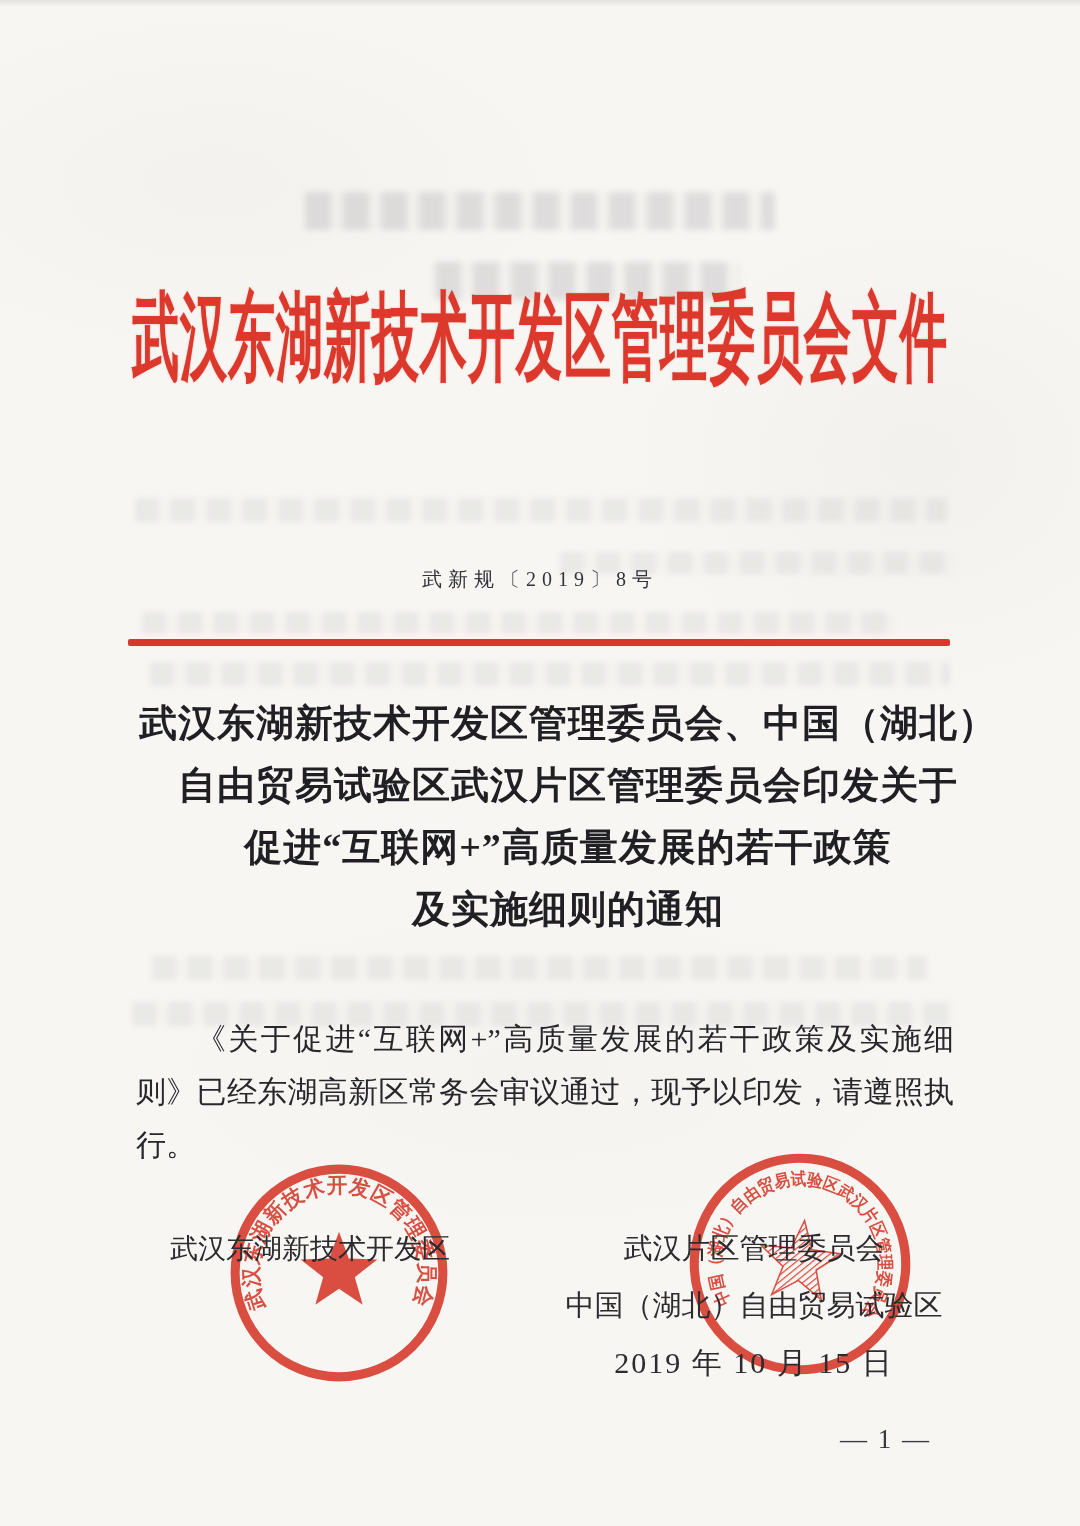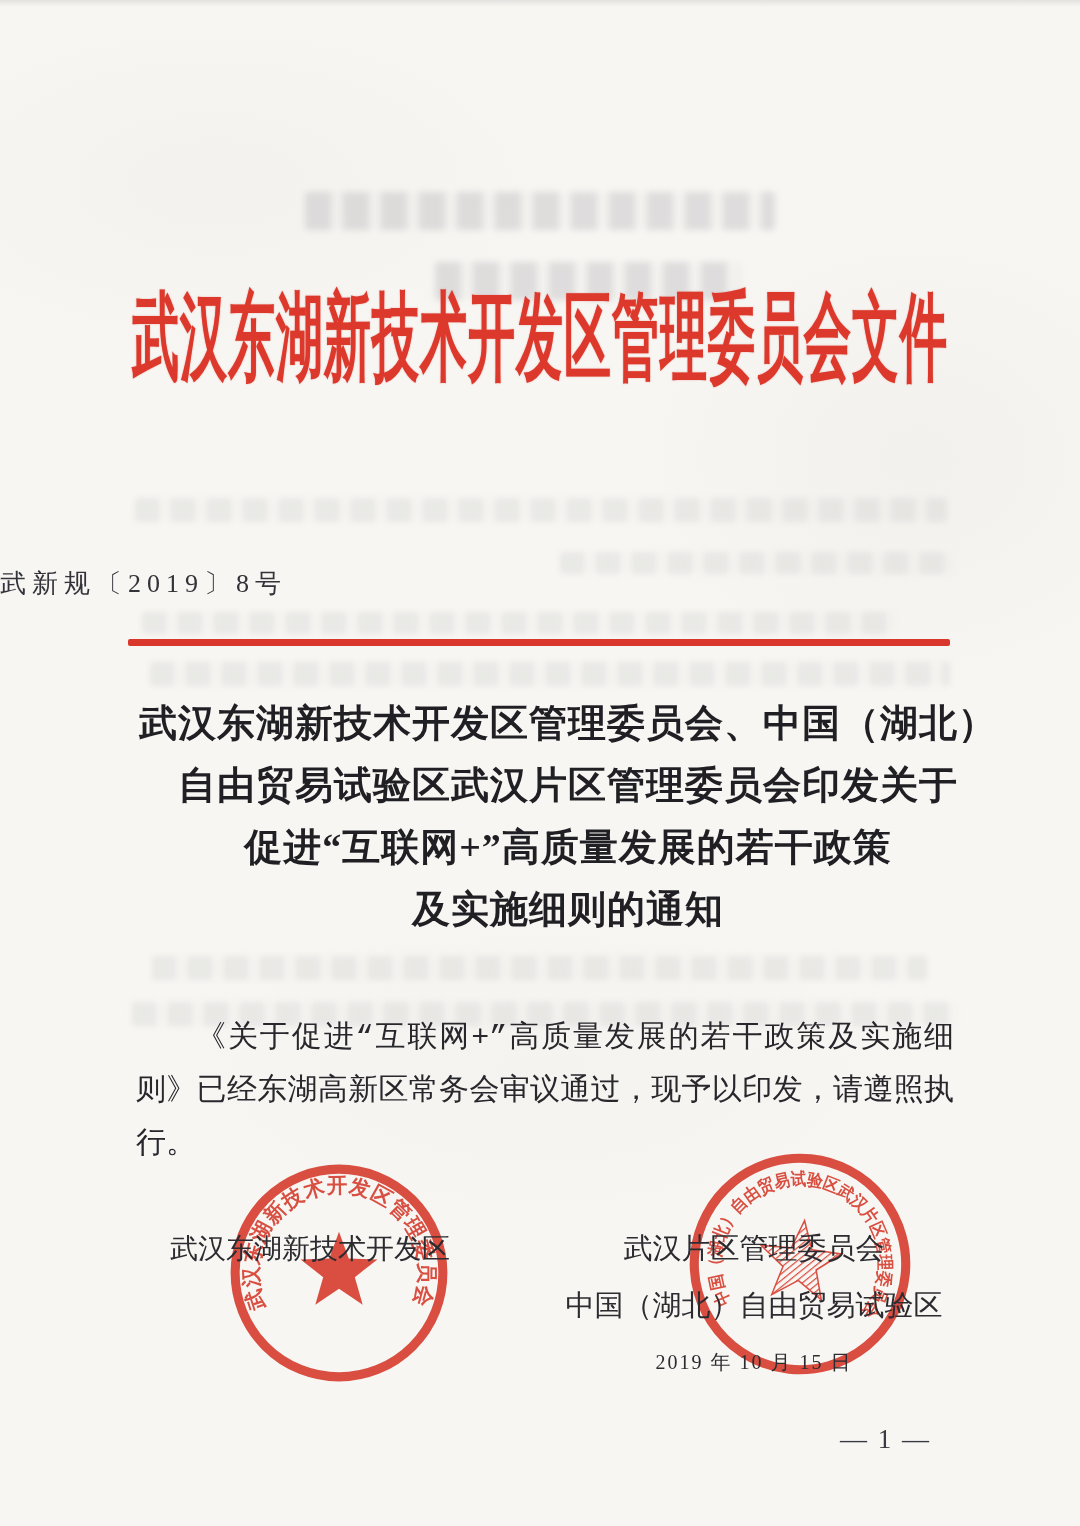--- a/index.html
+++ b/index.html
@@ -28,38 +28,38 @@
   .g6{top:662px;left:150px;width:800px;height:24px;}
   .g7{top:956px;left:152px;width:775px;height:24px;}
   .g8{top:1002px;left:132px;width:825px;height:24px;}
 
   .letterhead{top:352px;left:0;width:1080px;height:150px;display:flex;justify-content:center;}
   .letterhead span{
     display:inline-block;font-size:47px;font-weight:700;letter-spacing:1px;white-space:nowrap;
     color:var(--header_red,#dc382b);transform:scaleY(2.05);transform-origin:center;
     text-shadow:0 0 1px rgba(220,56,43,.55);
   }
-  .doc-number{top:566px;left:0;width:1080px;text-align:left;font-size:26px;letter-spacing:6px;color:#33333a;}
+  .doc-number{top:566px;left:0;width:1080px;text-align:center;font-size:20px;letter-spacing:6px;color:#33333a;}
   .red-rule{top:639px;left:128px;width:822px;height:7px;background:var(--rule_red,#da372c);border-radius:2px;}
 
   .title-block{top:692px;left:0;width:1080px;text-align:center;font-weight:700;color:#1f1f24;padding-left:28px;}
   .title-block div{font-size:38px;line-height:62px;letter-spacing:1px;}
 
   .body-block{top:1012px;left:136px;width:818px;font-size:30px;line-height:53px;color:#27272c;}
-  .body-block p{margin:0;text-indent:2em;text-align:justify;font-family:Liberation Mono, monospace;}
+  .body-block p{margin:0;text-indent:2em;text-align:justify;}
 
   .seal{mix-blend-mode:multiply;opacity:.93;}
   .seal-left{top:1152px;left:218px;}
   .seal-right{top:1142px;left:678px;transform:rotate(6deg);}
   .seal text{font-family:"Liberation Serif","DejaVu Serif",serif;font-weight:700;}
 
   .sig{ text-align:center;color:#2b2b30;z-index:5;}
   .sig-left{top:1220px;left:150px;width:320px;font-size:28px;line-height:57px;}
   .sig-right{top:1220px;left:563px;width:382px;font-size:29px;line-height:57px;}
-  .sig .date{font-size:20px;letter-spacing:2px;}
+  .sig .date{font-size:30px;letter-spacing:2px;}
 
   .page-number{top:1424px;left:808px;width:155px;text-align:center;font-size:27px;color:#3a3a42;letter-spacing:2px;}
 </style>
 </head>
 <body>
 
 <div class="abs edge-top"></div>
 
 <div class="abs ghost g1"></div>
 <div class="abs ghost g2"></div>

